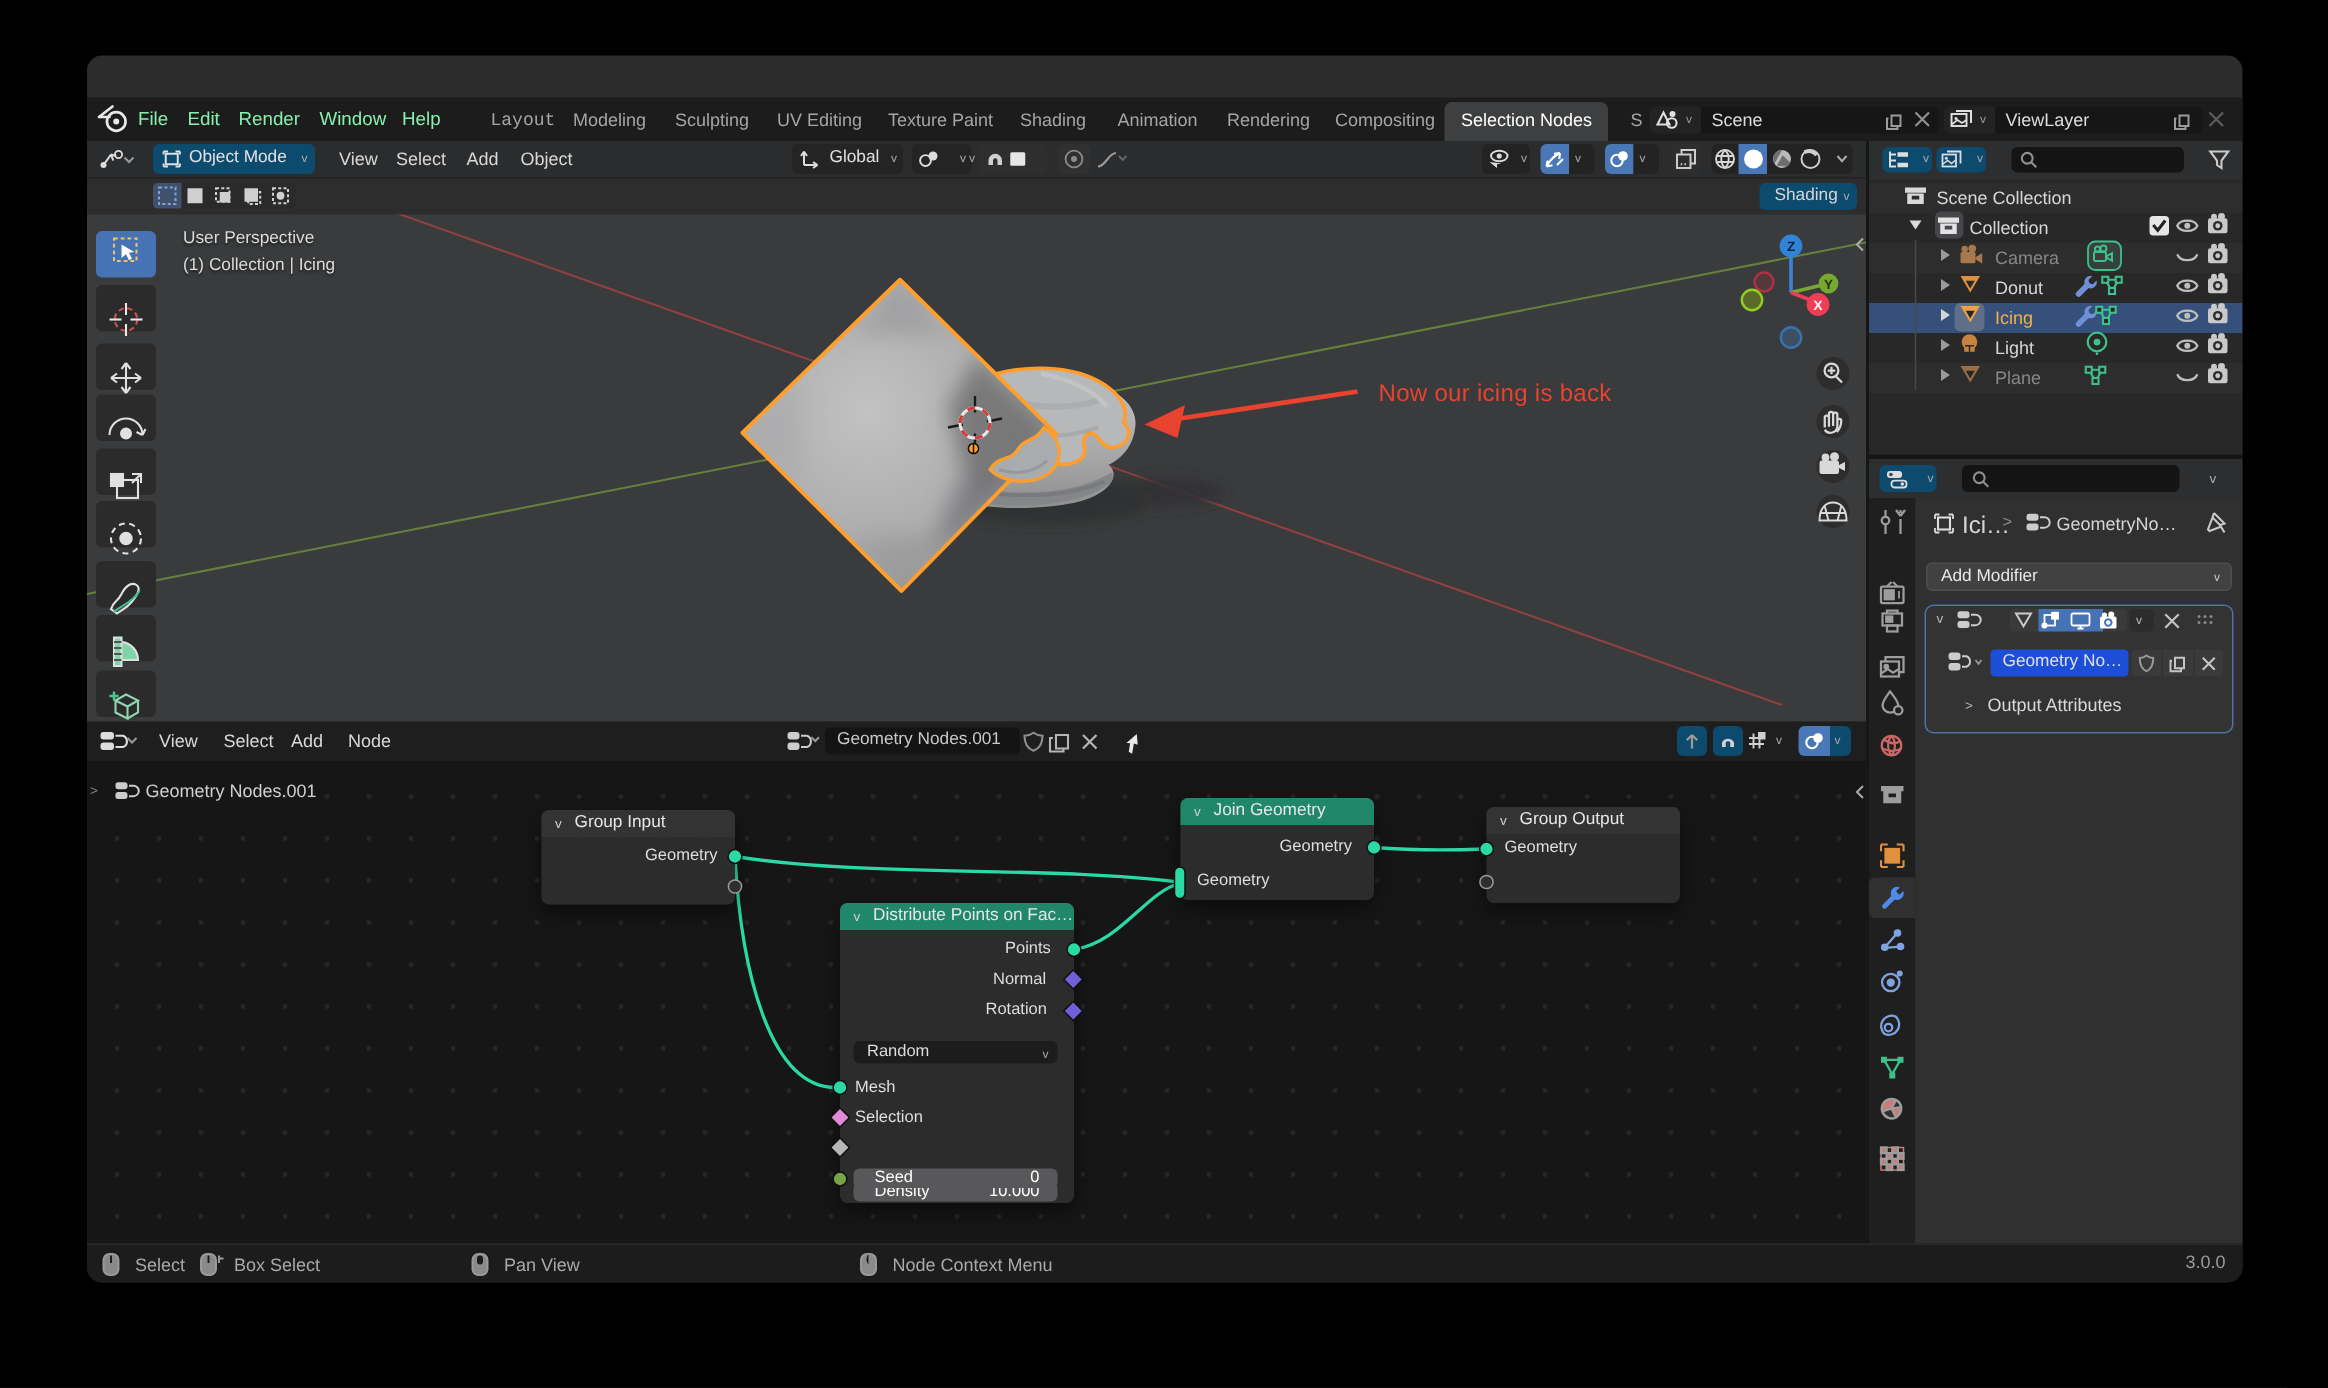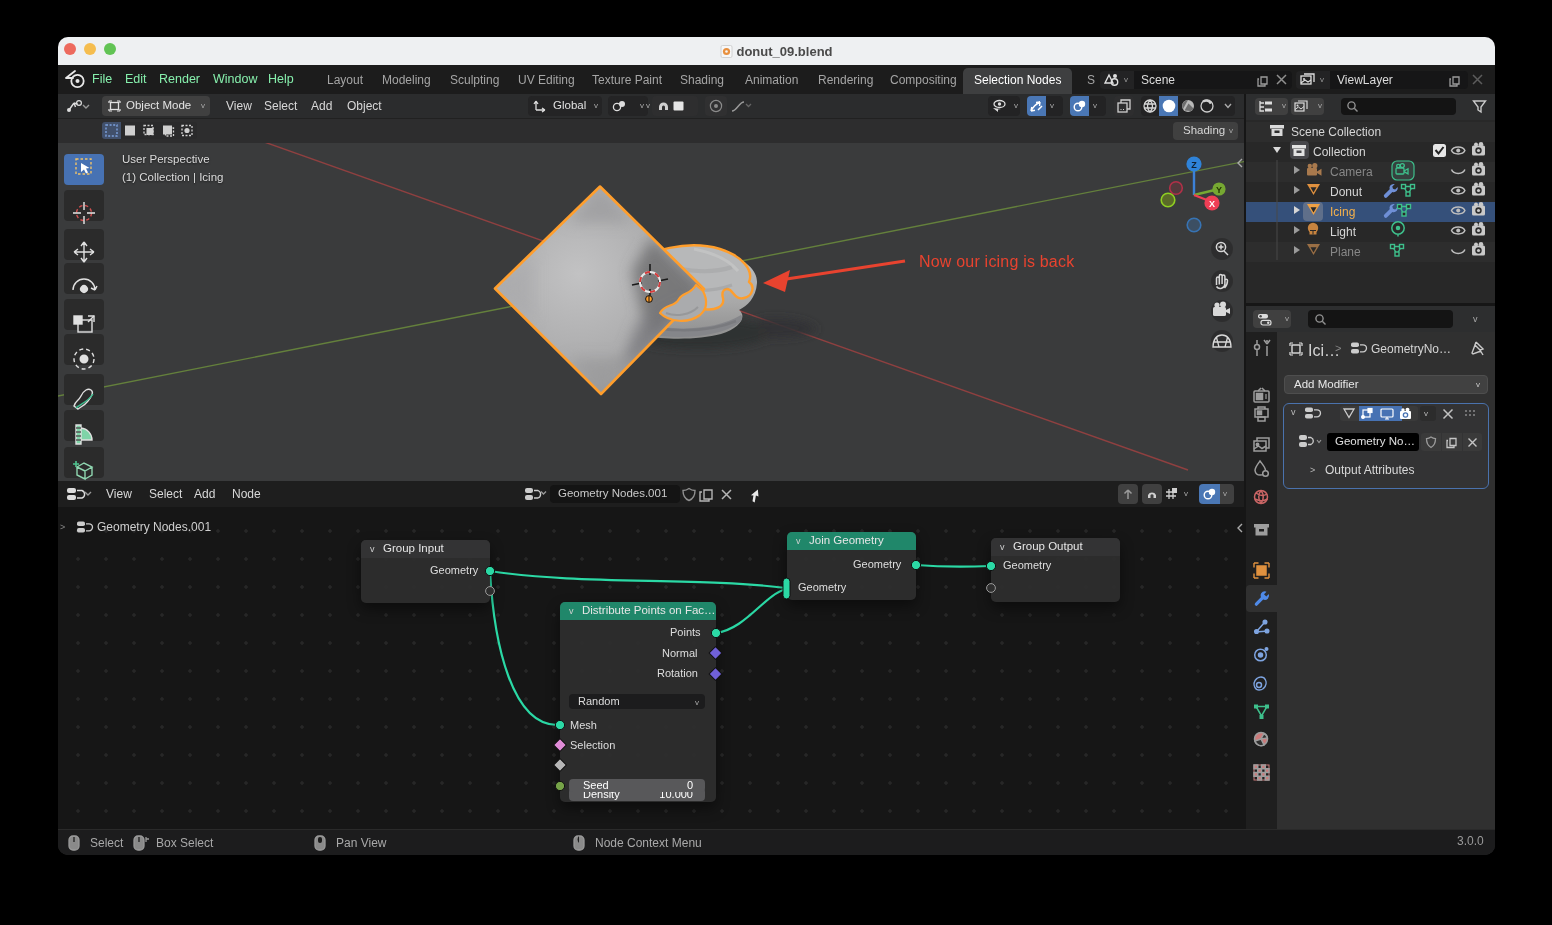--- a/index.html
+++ b/index.html
@@ -11,21 +11,21 @@
   .tl{position:absolute;top:6px;width:12px;height:12px;border-radius:50%;}
   #ttext{position:absolute;left:0;right:0;top:6px;text-align:center;font-size:13px;font-weight:bold;color:#4a4a4a;}
   
   #topbar{left:0;top:28px;width:1437px;height:29px;background:#1c1c1c;color:#d6d6d6;font-size:12.5px;}
   .menu{position:absolute;top:7px;color:#86efac;}
   .tab{position:absolute;top:8px;color:#a5a5a5;font-size:12px;}
   #tab-active{position:absolute;left:905px;top:3px;height:26px;background:#3e3f40;border-radius:5px 5px 0 0;color:#fff;font-size:12px;padding:5px 11px 0 11px;}
   .fld{position:absolute;top:6px;height:18px;background:#161617;border-radius:4px;color:#dcdcdc;font-size:12px;}
   
   .hdrtxt{position:absolute;color:#d8d8d8;font-size:12px;}
-  .ibox{position:absolute;background:#404040;border-radius:4px;}
+  .ibox{position:absolute;background:#0c4a6e;border-radius:4px;}
   
   #vph{left:0;top:57px;width:1187px;height:24px;background:#2b2c2d;}
   #toolrow{left:0;top:81px;width:1187px;height:25px;background:#2d2d2e;border-top:1px solid #212121;}
   #viewport{left:0;top:106px;width:1187px;height:338px;background:#3a3b3c;overflow:hidden;}
   .vbtn{position:absolute;left:6px;width:40px;height:31px;background:#2b2b2b;border-radius:4px;}
   
   #ndh{left:0;top:444px;width:1187px;height:26px;background:#1e1e1e;}
   #node{left:0;top:470px;width:1187px;height:322px;background:#161616;overflow:hidden;
         background-image:radial-gradient(#272727 1.5px,transparent 1.8px);background-size:28px 28px;background-position:6px 10px;}
   .nodebox{position:absolute;background:#2e2e2eef;border-radius:5px;box-shadow:0 6px 14px rgba(0,0,0,.45);}
@@ -41,43 +41,33 @@
   #ptabs{left:1188px;top:295px;width:31px;height:497px;background:#1f1f1f;}
   #pcontent{left:1219px;top:295px;width:218px;height:497px;background:#303030;}
   .orow{position:absolute;left:0;width:249px;height:20px;font-size:12px;color:#d6d6d6;}
   svg{position:absolute;overflow:visible;}
   .div1{position:absolute;background:#161616;}
 </style>
 </head>
 <body>
 <div id="win">
 
-  <div class="abs" id="titlebar">
-    <div class="tl" style="left:6px;background:#ed6a5e;"></div>
-    <div class="tl" style="left:26px;background:#f5bd4f;"></div>
-    <div class="tl" style="left:46px;background:#61c354;"></div>
-    <div id="ttext"><svg style="position:relative;top:2px;margin-right:3px;" width="13" height="13" viewBox="0 0 13 13">
-          <rect x="1" y="0.5" width="11" height="12" rx="1.5" fill="#f6f7f8" stroke="#c9c9c9" stroke-width="0.8"></rect>
-          <circle cx="6.5" cy="6.5" r="3.6" fill="#e8903f"></circle>
-          <circle cx="6.5" cy="6.5" r="1.3" fill="#f6f7f8"></circle>
-        </svg>donut_09.blend</div>
-  </div>
 
   <div class="abs" id="topbar">
     <svg style="left:7px;top:5px;" width="22" height="19" viewBox="0 0 22 19">
       <circle cx="12.5" cy="11" r="6.2" fill="none" stroke="#e8e8e8" stroke-width="1.8"></circle>
       <circle cx="12.5" cy="11" r="2" fill="#e8e8e8"></circle>
       <path d="M1,8 L10,1 M1,8 L8,8" stroke="#e8e8e8" stroke-width="1.8" fill="none" stroke-linecap="round"></path>
     </svg>
     <span class="menu" style="left:34px;">File</span>
     <span class="menu" style="left:67px;">Edit</span>
     <span class="menu" style="left:101px;">Render</span>
     <span class="menu" style="left:155px;">Window</span>
     <span class="menu" style="left:210px;">Help</span>
-    <span class="tab" style="left:269px;">Layout</span>
+    <span class="tab" style="left:269px;font-family:Liberation Mono, monospace;">Layout</span>
     <span class="tab" style="left:324px;text-align:right;">Modeling</span>
     <span class="tab" style="left:392px;">Sculpting</span>
     <span class="tab" style="left:460px;">UV Editing</span>
     <span class="tab" style="left:534px;">Texture Paint</span>
     <span class="tab" style="left:622px;">Shading</span>
     <span class="tab" style="left:687px;">Animation</span>
     <span class="tab" style="left:760px;">Rendering</span>
     <span class="tab" style="left:832px;">Compositing</span>
     <div id="tab-active">Selection Nodes</div>
     <span class="tab" style="left:1029px;">S</span>
@@ -866,21 +856,21 @@
             <circle cx="10" cy="6" r="1"></circle>
           </g>
         </svg>
 
       <svg style="left:14px;top:30px;" width="24" height="16" viewBox="0 0 24 16">
           <rect x="1" y="1" width="8" height="5" rx="2" fill="#ccc"></rect>
           <rect x="1" y="8" width="8" height="5" rx="2" fill="#ccc"></rect>
           <path d="M10 3.5 h3 a3.8 3.8 0 0 1 0 7 h-3" fill="none" stroke="#ccc" stroke-width="1.3"></path>
           <path d="M19 6 l2 2.5 l2 -2.5" stroke="#999" stroke-width="1.2" fill="none"></path>
         </svg>
-      <div style="position:absolute;left:43px;top:29px;width:92px;height:18px;background:#000000;border-radius:3px;">
+      <div style="position:absolute;left:43px;top:29px;width:92px;height:18px;background:#1d4ed8;border-radius:3px;">
           <span style="position:absolute;left:8px;top:2px;font-size:11.5px;color:#e0e0e0;">Geometry No…</span>
         </div>
       <div style="position:absolute;left:137px;top:29px;width:20px;height:18px;background:#3a3a3a;border-radius:3px 0 0 3px;">
           <svg style="left:4px;top:3px;" width="12" height="13" viewBox="0 0 12 13">
             <path d="M6 1 C7.5 2.2 9 2.6 10.5 2.6 C10.5 7 9 10 6 11.5 C3 10 1.5 7 1.5 2.6 C3 2.6 4.5 2.2 6 1 Z" fill="none" stroke="#9a9a9a" stroke-width="1.3"></path>
           </svg>
         </div>
       <div style="position:absolute;left:158px;top:29px;width:20px;height:18px;background:#3a3a3a;">
           <svg style="left:4px;top:3px;" width="12" height="13" viewBox="0 0 12 13">
             <path d="M4 2.5 h6 v7 h-6 z M2 4.5 H1 v7 h7 v-2" fill="none" stroke="#c5c5c5" stroke-width="1.3"></path>

